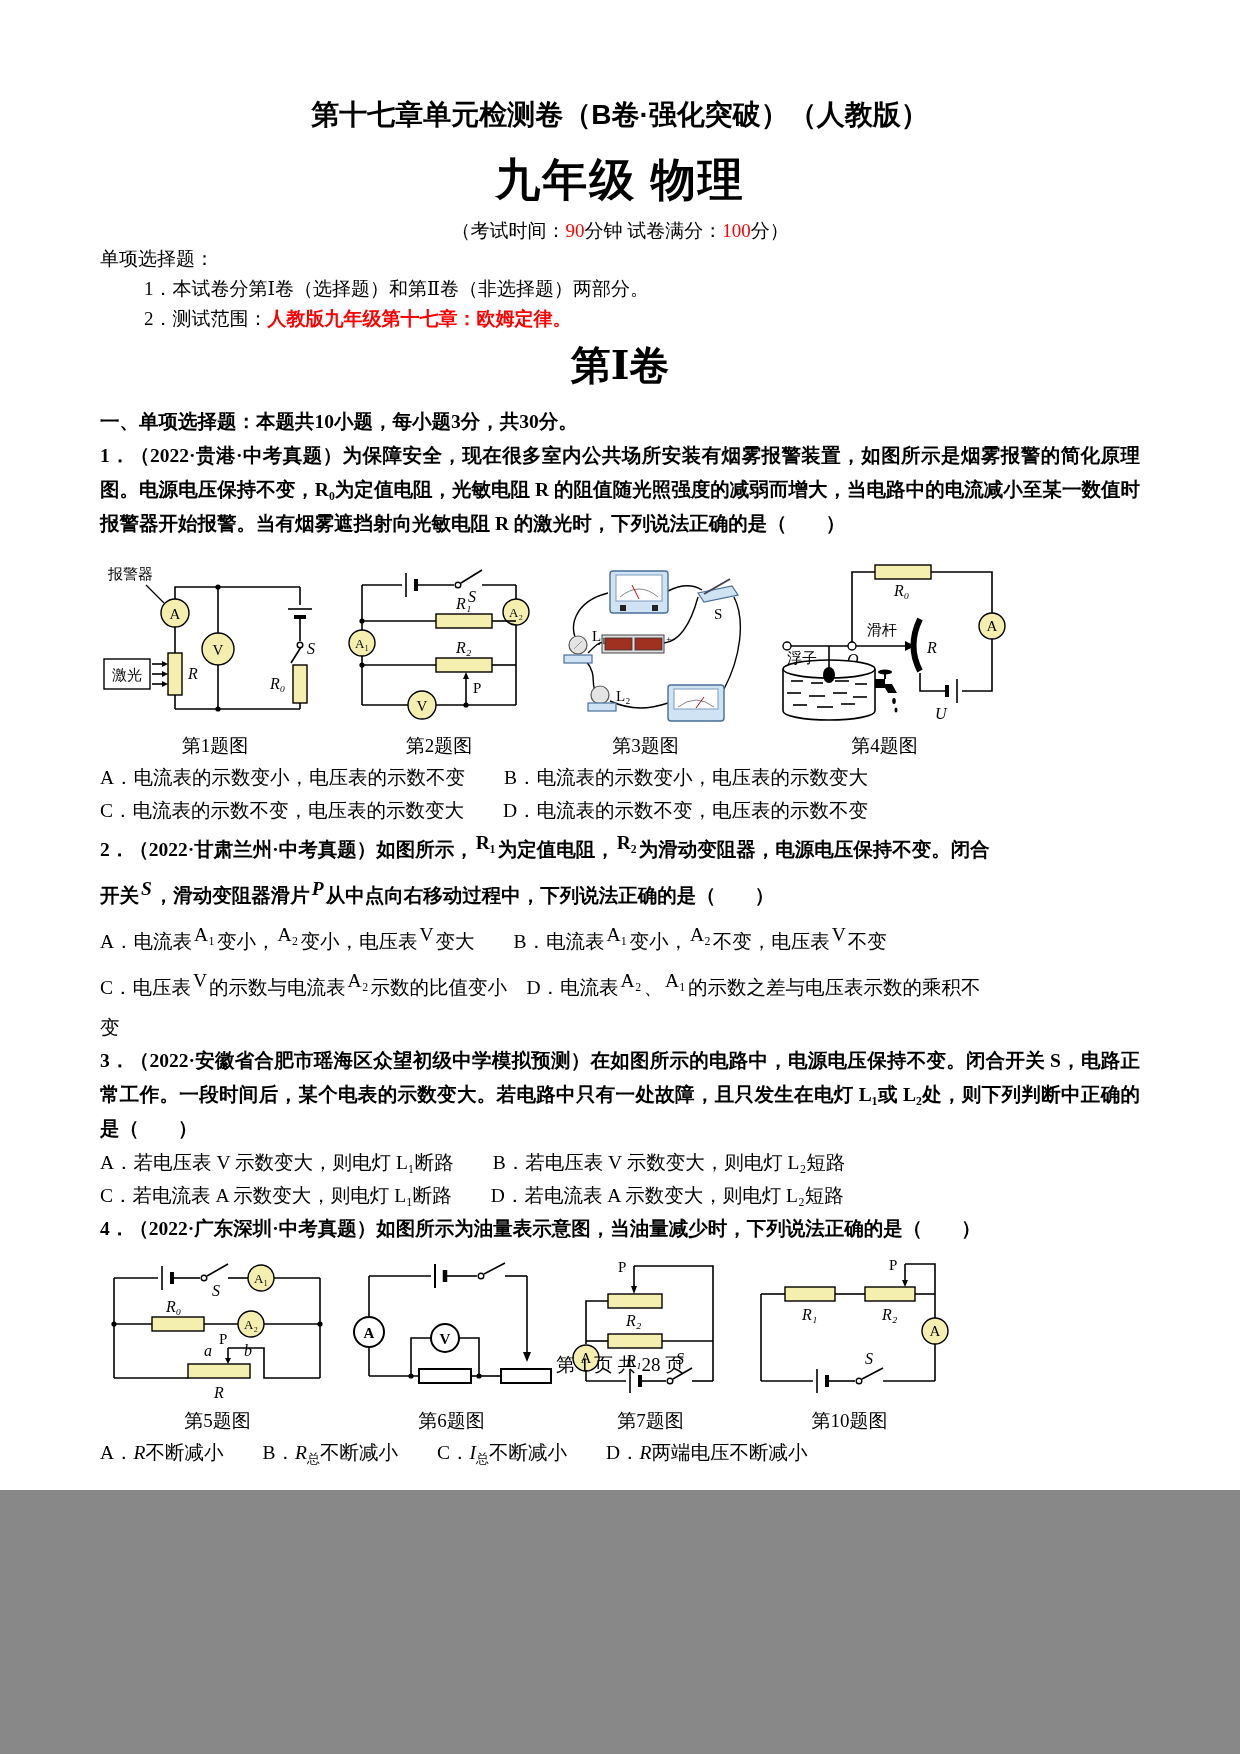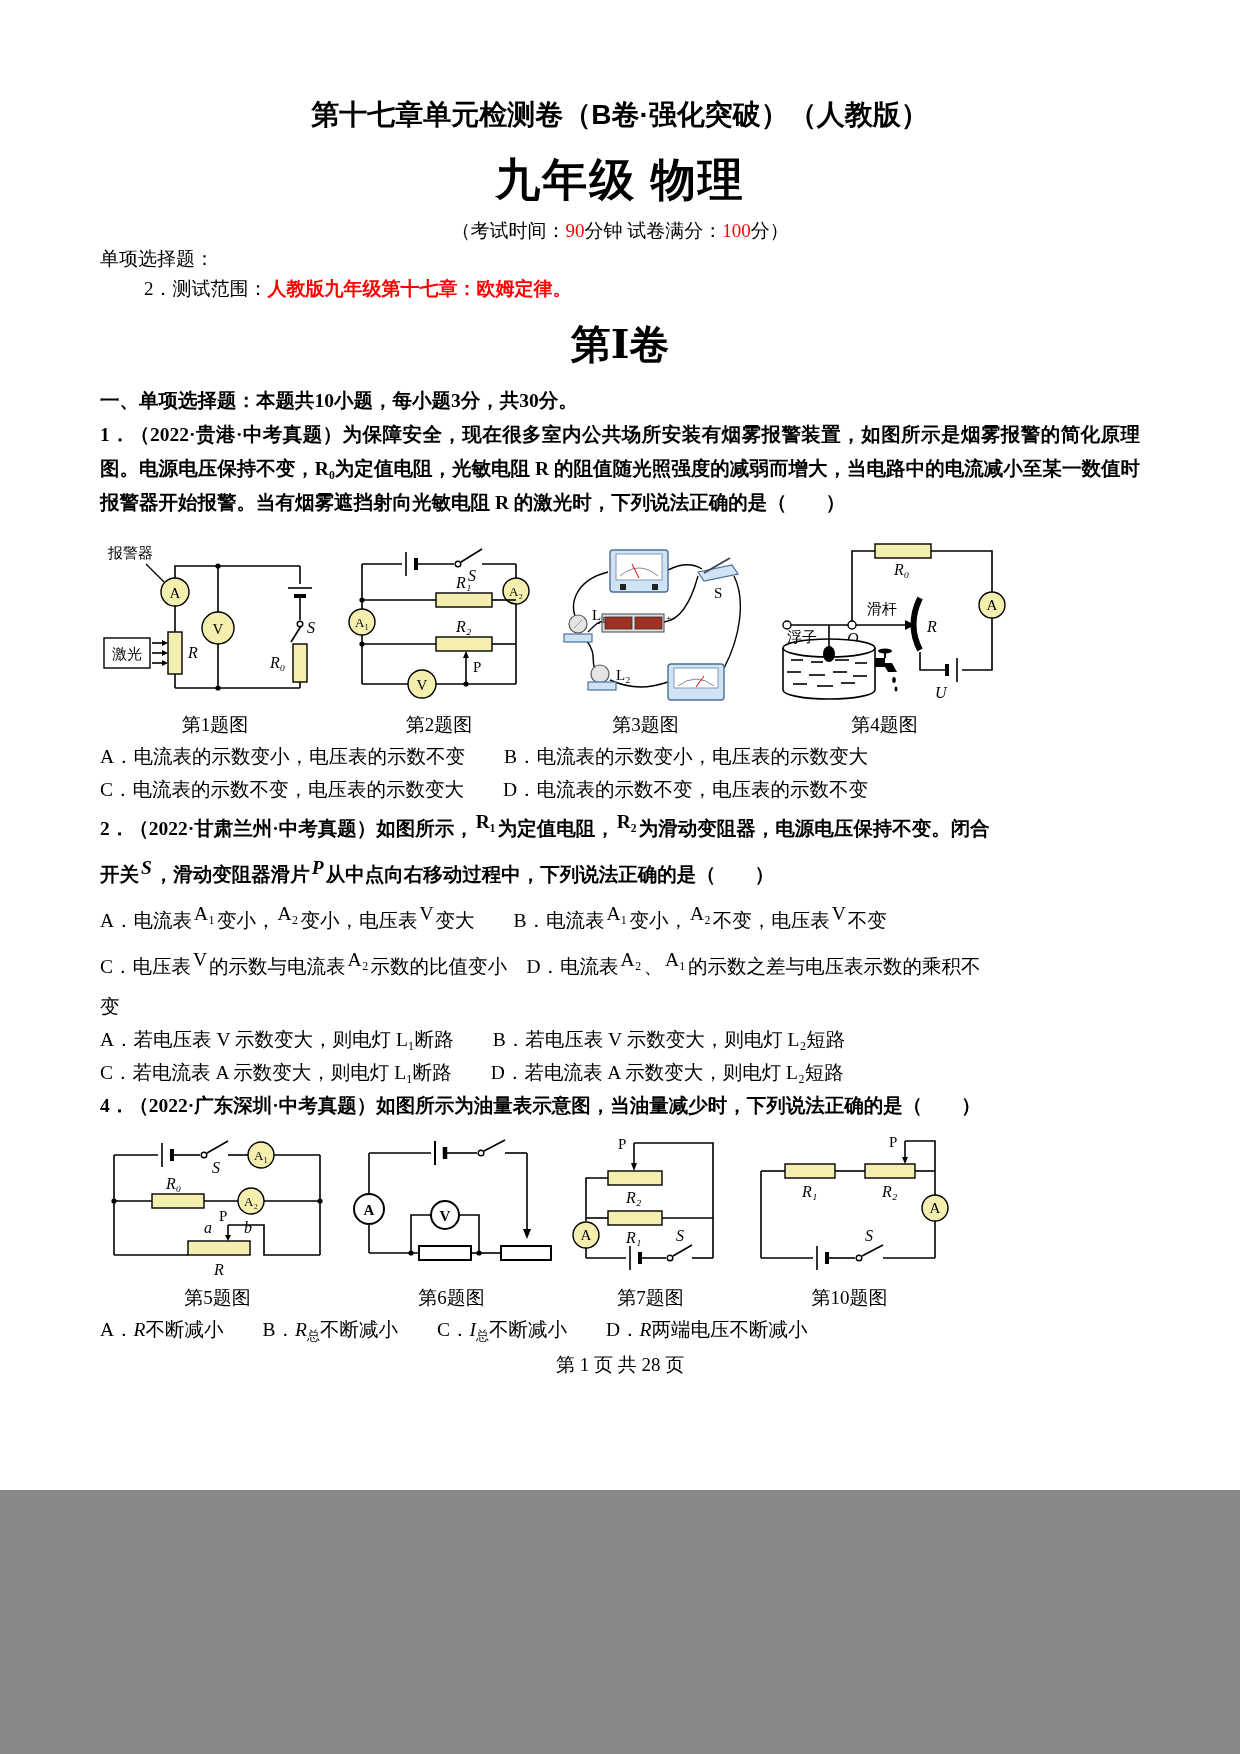--- a/index.html
+++ b/index.html
@@ -30,21 +30,21 @@
   }
   .exam-info { text-align:center; font-size:19px; }
   .red { color:#FF0000; }
   .red-bold { color:#FF0000; font-weight:bold; }
 
   .notice { font-size:19px; line-height:30px; }
   .notice-item { padding-left:44px; }
 
   .part-heading {
     text-align:center; font-size:40px; font-weight:bold;
-    margin:13px 0 12px;
+    margin:4px 0 12px;
   }
   .body-text { font-size:19.5px; line-height:34px; text-align:justify;font-weight:bold; }
   .opt-line { font-size:19.5px; line-height:33px; }
 
   .raised-line { line-height:46px; }
   .msym {
     font-family:"Liberation Serif","DejaVu Serif",serif;
     position:relative; top:-7px; padding:0 2px;
   }
   .msym.it { font-style:italic; }
@@ -82,20 +82,21 @@
 
 <div class="page">
   <div class="content">
 
     <div class="title">第十七章单元检测卷（B卷·强化突破）（人教版）</div>
     <div class="subtitle">九年级 物理</div>
     <div class="exam-info"><span>（考试时间：</span><span class="red">90</span><span>分钟  试卷满分：</span><span class="red">100</span><span>分）</span></div>
 
     <div class="notice">
       <div>单项选择题：</div>
+      <div class="notice-item">1．本试卷分第Ⅰ卷（选择题）和第Ⅱ卷（非选择题）两部分。</div>
       <div class="notice-item"><span>2．测试范围：</span><span class="red-bold">人教版九年级第十七章：欧姆定律。</span></div>
     </div>
 
     <div class="part-heading">第Ⅰ卷</div>
     <div class="body-text">一、单项选择题：本题共10小题，每小题3分，共30分。</div>
 
     <div class="body-text">1．（2022·贵港·中考真题）为保障安全，现在很多室内公共场所安装有烟雾报警装置，如图所示是烟雾报警的简化原理图。电源电压保持不变，R₀为定值电阻，光敏电阻 R 的阻值随光照强度的减弱而增大，当电路中的电流减小至某一数值时报警器开始报警。当有烟雾遮挡射向光敏电阻 R 的激光时，下列说法正确的是（　　）</div>
 
     <div class="figrow">
 
@@ -285,20 +286,21 @@
 
     <div class="opt-line">A．电流表的示数变小，电压表的示数不变　　B．电流表的示数变小，电压表的示数变大</div>
     <div class="opt-line">C．电流表的示数不变，电压表的示数变大　　D．电流表的示数不变，电压表的示数不变</div>
 
     <div class="body-text raised-line"><span>2．（2022·甘肃兰州·中考真题）如图所示，</span><span class="msym">R₁</span><span>为定值电阻，</span><span class="msym">R₂</span><span>为滑动变阻器，电源电压保持不变。闭合</span></div>
     <div class="body-text raised-line"><span>开关</span><span class="msym it">S</span><span>，滑动变阻器滑片</span><span class="msym it">P</span><span>从中点向右移动过程中，下列说法正确的是（　　）</span></div>
     <div class="opt-line raised-line"><span>A．电流表</span><span class="msym">A₁</span><span>变小，</span><span class="msym">A₂</span><span>变小，电压表</span><span class="msym">V</span><span>变大</span><span>　　B．电流表</span><span class="msym">A₁</span><span>变小，</span><span class="msym">A₂</span><span>不变，电压表</span><span class="msym">V</span><span>不变</span></div>
     <div class="opt-line raised-line"><span>C．电压表</span><span class="msym">V</span><span>的示数与电流表</span><span class="msym">A₂</span><span>示数的比值变小　D．电流表</span><span class="msym">A₂</span><span>、</span><span class="msym">A₁</span><span>的示数之差与电压表示数的乘积不</span></div>
     <div class="opt-line">变</div>
 
+    <div class="body-text">3．（2022·安徽省合肥市瑶海区众望初级中学模拟预测）在如图所示的电路中，电源电压保持不变。闭合开关 S，电路正常工作。一段时间后，某个电表的示数变大。若电路中只有一处故障，且只发生在电灯 L₁或 L₂处，则下列判断中正确的是（　　）</div>
     <div class="opt-line">A．若电压表 V 示数变大，则电灯 L₁断路　　B．若电压表 V 示数变大，则电灯 L₂短路</div>
     <div class="opt-line">C．若电流表 A 示数变大，则电灯 L₁断路　　D．若电流表 A 示数变大，则电灯 L₂短路</div>
 
     <div class="body-text">4．（2022·广东深圳·中考真题）如图所示为油量表示意图，当油量减少时，下列说法正确的是（　　）</div>
 
     <div class="figrow">
 
       <div class="figblock">
         <svg width="235" height="148" viewBox="0 0 235 148">
           <line x1="14" y1="22" x2="58" y2="22"></line>

